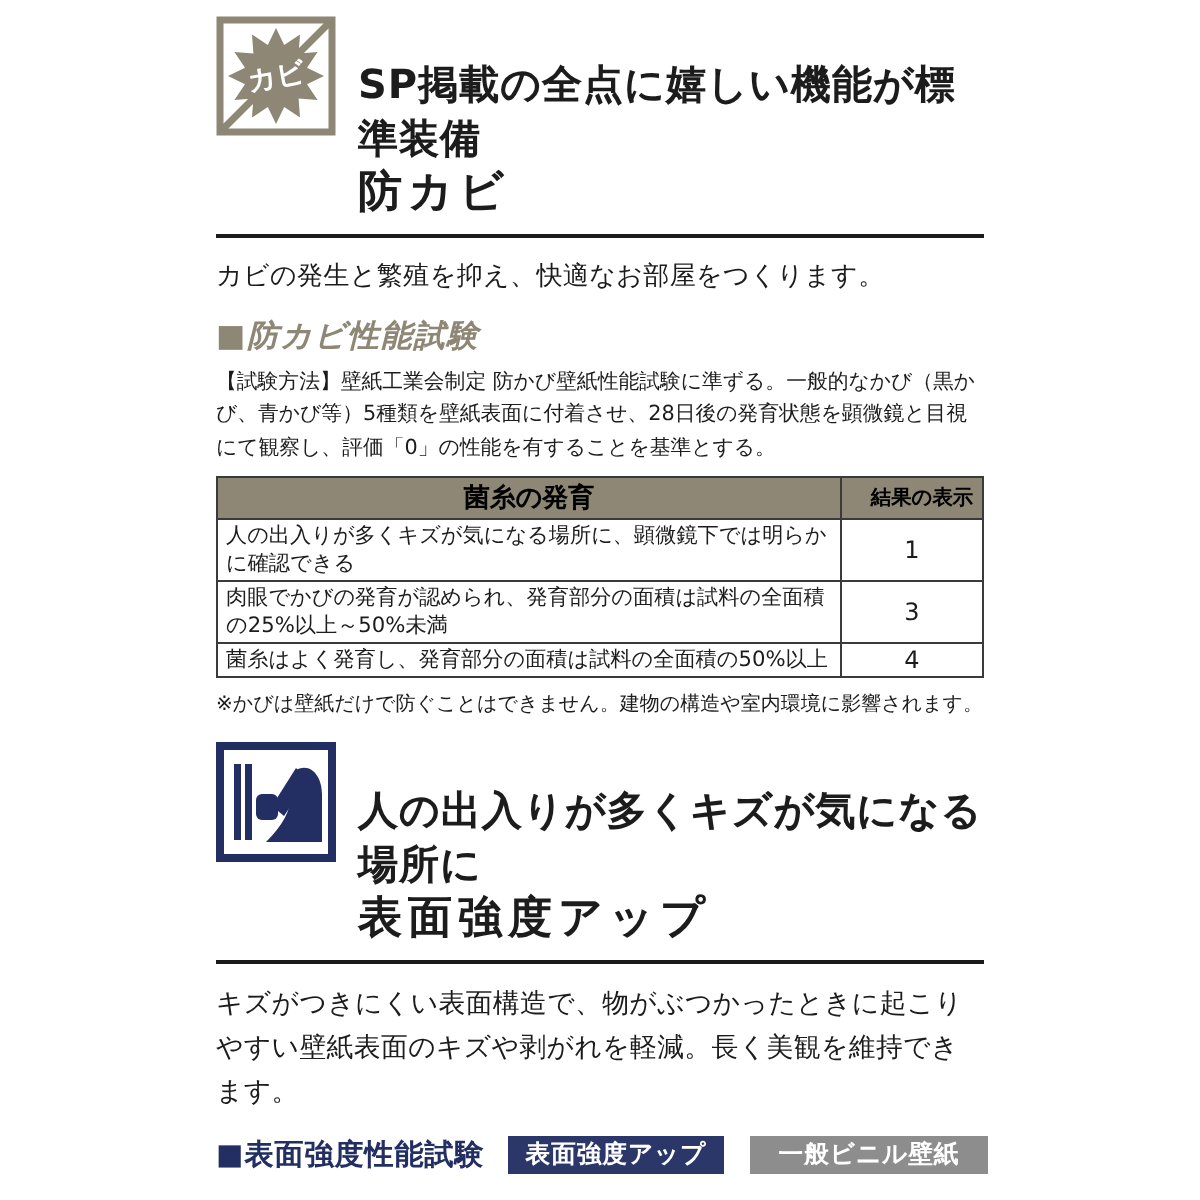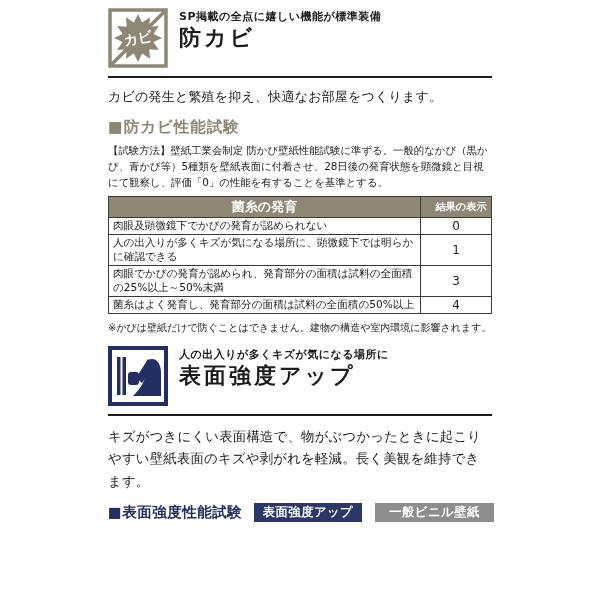--- a/index.html
+++ b/index.html
@@ -3,35 +3,35 @@
 <meta charset="utf-8">
 <style>
   html,body { margin:0; padding:0; background:#ffffff; }
   body { width:600px; height:600px; font-family:"DejaVu Sans","Liberation Sans",sans-serif; color:#1c1c1c; }
   .page { box-sizing:border-box; width:600px; height:600px; padding:8px 108px 0 108px; overflow:hidden; background:#fff; }
 
   
   .feature-head { display:flex; align-items:flex-start; gap:11px; }
   .badge { width:60px; height:60px; flex:0 0 auto; }
   .head-text { padding-top:1px; }
-  .tagline { font-size:11px; font-weight:bold; letter-spacing:0.5px; }
+  .tagline { font-size:20px; font-weight:bold; letter-spacing:0.5px;margin-top:20px; }
   .big-title { font-size:22px; font-weight:bold; letter-spacing:3px; line-height:1.15; margin-top:1px; }
 
   .rule { border:none; border-top:2px solid #1b1b1b; margin:8px 0 0 0; }
   .lead { font-size:13px; letter-spacing:0.2px; margin:10px 0 11px 0; }
 
   
-  .test-head { display:flex; align-items:flex-end; gap:2px; white-space:nowrap; }
+  .test-head { display:flex; align-items:flex-end; gap:2px; white-space:nowrap;font-style:italic; }
   .test-head .h { color:#8f8775; font-size:15.5px; font-weight:bold; letter-spacing:1px; }
   .test-head .sub { font-size:12.3px; font-weight:bold; }
   .method { font-size:10.4px; line-height:1.55; margin:4px 0 6px 0; }
 
   table.mold { width:100%; border-collapse:collapse; table-layout:fixed; }
   .mold th, .mold td { border:1px solid #3a3a3a; }
-  .mold th { background:#8f8775; color:#ffffff; font-weight:bold; padding:1px 2px; }
+  .mold th { background:#8f8775; color:#000000; font-weight:bold; padding:1px 2px; }
   .mold th.c1 { font-size:13px; }
   .mold th.c2 { width:56px; font-size:10.2px;padding-left:12px; }
   .mold td.lbl { font-size:10.6px; padding:1px 4px; }
   .mold td.val { text-align:center; font-size:12px; padding:0; }
 
   .notes { font-size:10px; line-height:1.5; margin:6px 0 0 0; }
   .notes .l2 { padding-left:1em; }
 
   .strength { margin-top:11px; }
   .lead2 { font-size:13.4px; line-height:1.65; letter-spacing:0.2px; margin:10px 0 10px 0; }
@@ -77,24 +77,20 @@
     <p class="method">【試験方法】壁紙工業会制定 防かび壁紙性能試験に準ずる。一般的なかび（黒かび、青かび等）5種類を壁紙表面に付着させ、28日後の発育状態を顕微鏡と目視にて観察し、評価「0」の性能を有することを基準とする。</p>
 
     <table class="mold">
       <thead>
         <tr>
           <th class="c1">菌糸の発育</th>
           <th class="c2">結果の表示</th>
         </tr>
       </thead>
       <tbody>
-        <tr>
-          <td class="lbl">肉眼及顕微鏡下でかびの発育が認められない</td>
-          <td class="val">0</td>
-        </tr>
         <tr>
           <td class="lbl">人の出入りが多くキズが気になる場所に、顕微鏡下では明らかに確認できる</td>
           <td class="val">1</td>
         </tr>
         <tr>
           <td class="lbl">肉眼でかびの発育が認められ、発育部分の面積は試料の全面積の25%以上～50%未満</td>
           <td class="val">3</td>
         </tr>
         <tr>
           <td class="lbl">菌糸はよく発育し、発育部分の面積は試料の全面積の50%以上</td>

